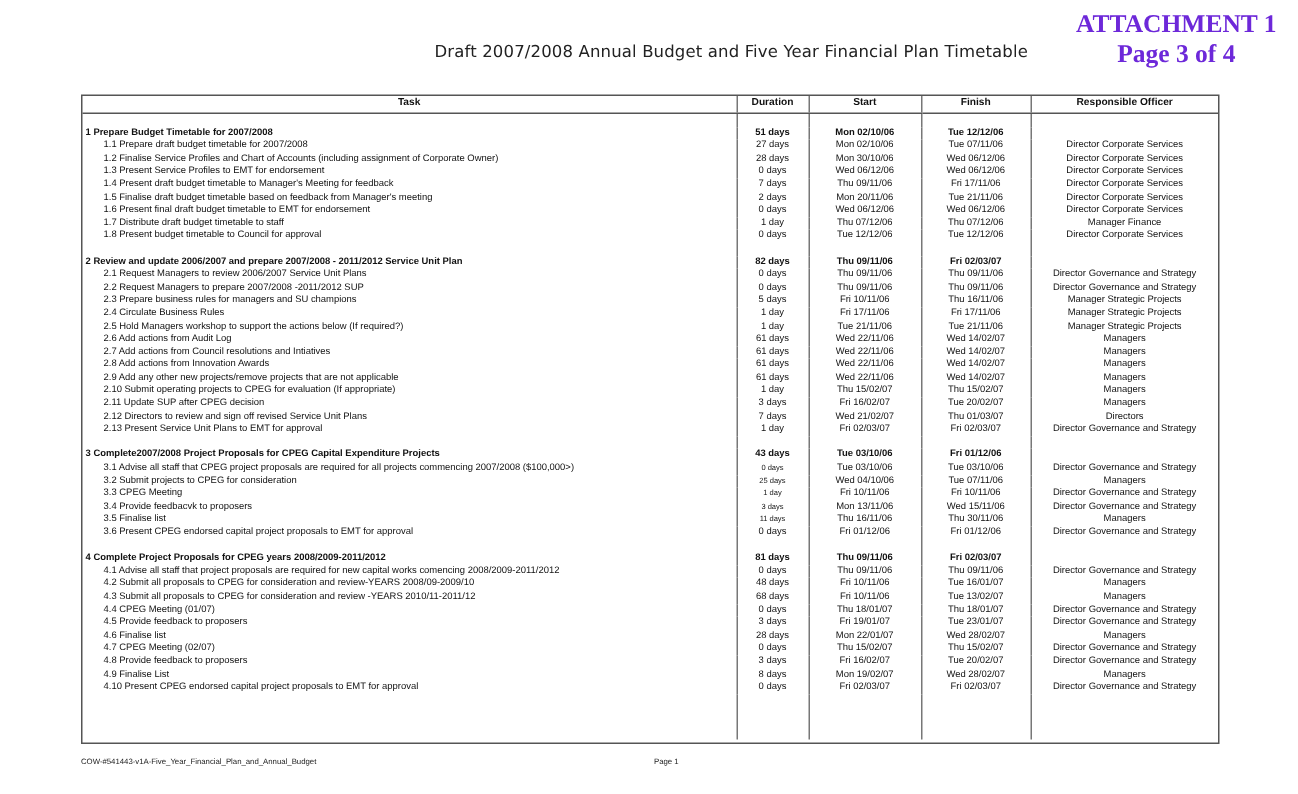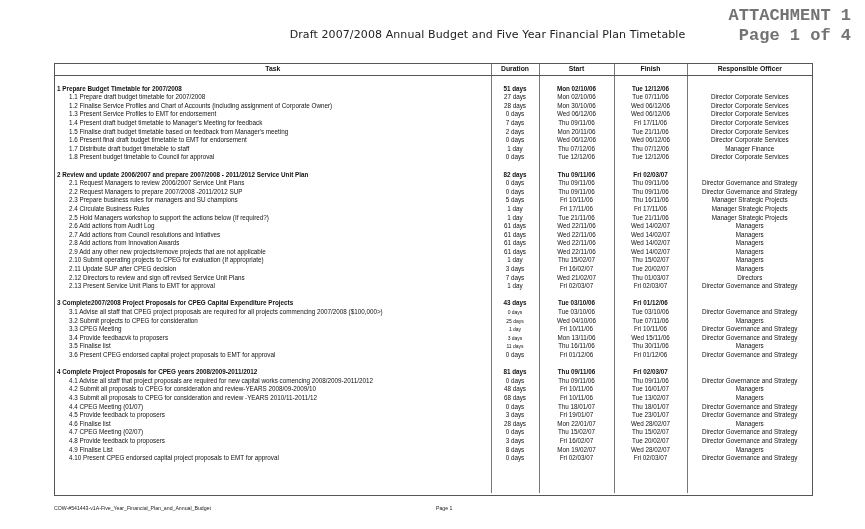--- a/index.html
+++ b/index.html
@@ -1,17 +1,17 @@
 <!DOCTYPE html>
 <html><head>
 <meta charset="utf-8">
 <style>
   html, body { margin: 0; padding: 0; background: #ffffff; }
   body { width: 865px; height: 529px; position: relative; overflow: hidden; color: #111; font-family: "Liberation Sans", sans-serif; }
-  .attach { position: absolute; right: 14px; top: 6px; text-align: right; font-family: Liberation Mono, monospace; font-weight: bold; font-size: 17px; line-height: 20px; color: #737373; }
+  .attach { position: absolute; right: 14px; top: 6px; text-align: center; font-family: Liberation Serif, serif; font-weight: bold; font-size: 17px; line-height: 20px; color: #6d28d9; }
   .title { position: absolute; left: 0; width: 865px; top: 28px; text-align: center; font-family: "DejaVu Sans", sans-serif; font-size: 11px; color: #222; letter-spacing: 0.1px; padding-left: 110px; box-sizing: border-box; }
   .table-wrap { position: absolute; left: 54px; top: 63px; width: 759px; height: 433px; border: 1px solid #555; border-top: 1.5px solid #555; box-sizing: border-box; }
   table { border-collapse: collapse; width: 100%; table-layout: fixed; font-size: 6.3px; line-height: 8.6px; }
   th { font-weight: bold; font-size: 6.8px; height: 11px; border-bottom: 1px solid #555; text-align: center; padding: 0; }
   th + th, td + td { border-left: 1px solid #777; }
   td { padding: 0; white-space: nowrap; overflow: hidden; }
   td.task { padding-left: 2px; }
   td.sub { padding-left: 14px; }
   td.c { text-align: center; }
   tr.group td { font-weight: bold; }
@@ -19,21 +19,21 @@
   tr.fill td { height: 30px; }
   .small { font-size: 5px; }
   .footer-left { position: absolute; left: 54px; top: 505px; font-size: 5.2px; color: #222; }
   .footer-right { position: absolute; left: 436px; top: 505px; font-size: 5.2px; color: #222; }
 </style>
 </head>
 <body>
 
 <div class="attach">
   <div>ATTACHMENT 1</div>
-  <div>Page 1 of 4</div>
+  <div>Page 3 of 4</div>
 </div>
 
 <div class="title">Draft 2007/2008 Annual Budget and Five Year Financial Plan Timetable</div>
 
 <div class="table-wrap">
   <table>
     <colgroup>
       <col style="width:436px">
       <col style="width:48px">
       <col style="width:75px">

